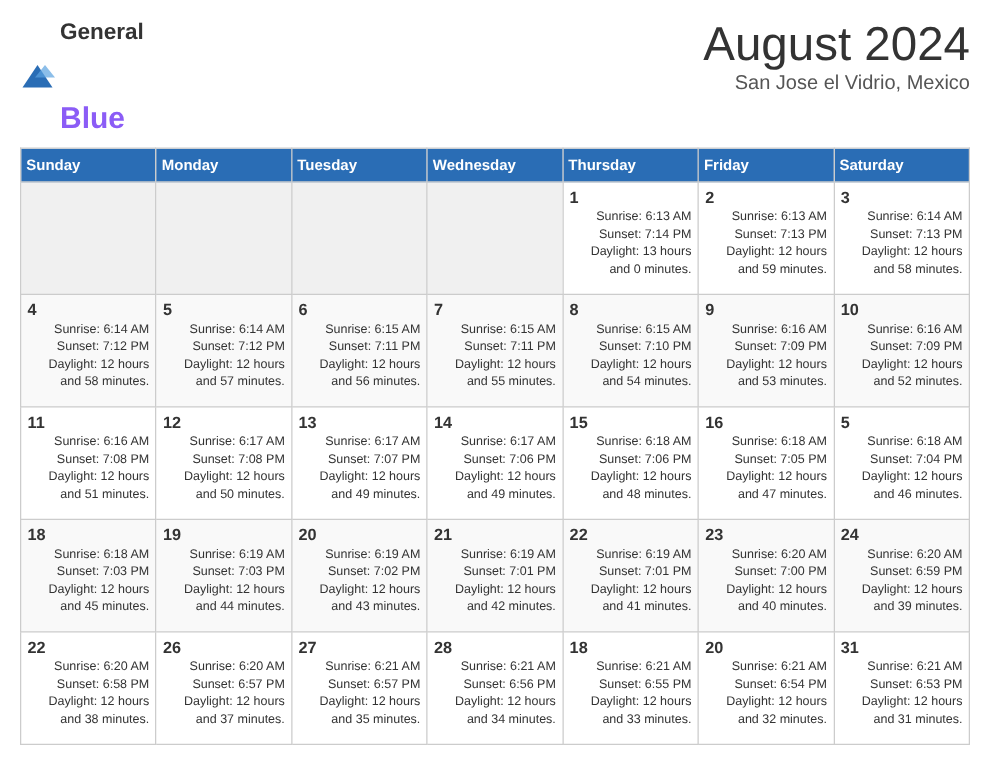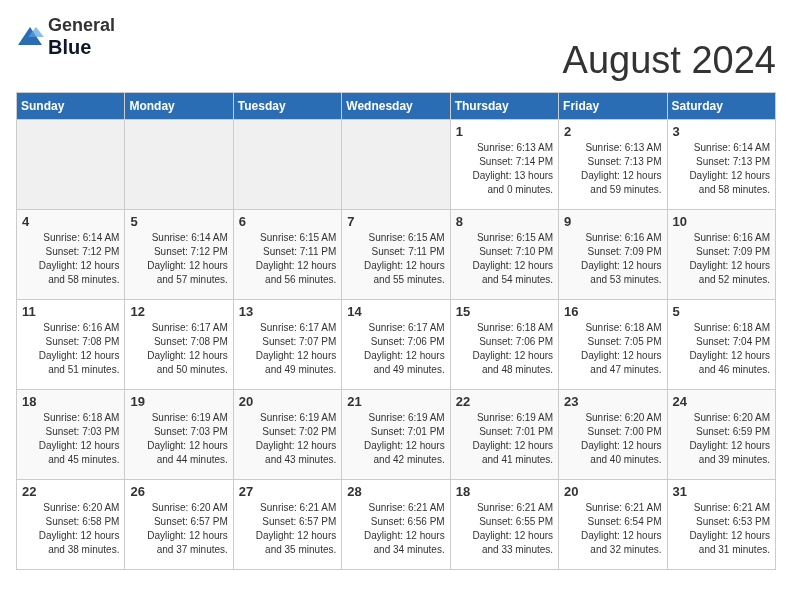--- a/index.html
+++ b/index.html
@@ -18,38 +18,38 @@
     }
     .logo {
       display: flex;
       align-items: center;
       gap: 4px;
     }
     .logo-text {
       display: flex;
       flex-direction: column;
       line-height: 1.1;
+      gap: 46px;
     }
     .logo-general {
       font-size: 18px;
       font-weight: bold;
       color: #333;
     }
     .logo-blue {
-      font-size: 20px;
+      font-size: 24px;
       font-weight: bold;
-      color: #0f172a;
+      color: #8b5cf6;
     }
     .logo-icon {
       width: 28px;
       height: 28px;
     }
     .title-block {
       text-align: right;
-      margin-top: 24px;
     }
     .month-title {
       font-size: 38px;
       font-weight: normal;
       color: #333;
       line-height: 1.1;
     }
     .location-subtitle {
       font-size: 16px;
       color: #555;
@@ -107,20 +107,21 @@
       <polygon points="14,4 26,22 2,22" fill="#2a6db5"></polygon>
       <polygon points="20,4 28,14 12,14" fill="#5ba3e0" opacity="0.7"></polygon>
     </svg>
     <div class="logo-text">
       <span class="logo-general">General</span>
       <span class="logo-blue">Blue</span>
     </div>
   </div>
   <div class="title-block">
     <div class="month-title">August 2024</div>
+    <div class="location-subtitle">San Jose el Vidrio, Mexico</div>
   </div>
 </div>
 
 <table>
   <thead>
     <tr>
     <th>Sunday</th>
         <th>Monday</th>
         <th>Tuesday</th>
         <th>Wednesday</th>

